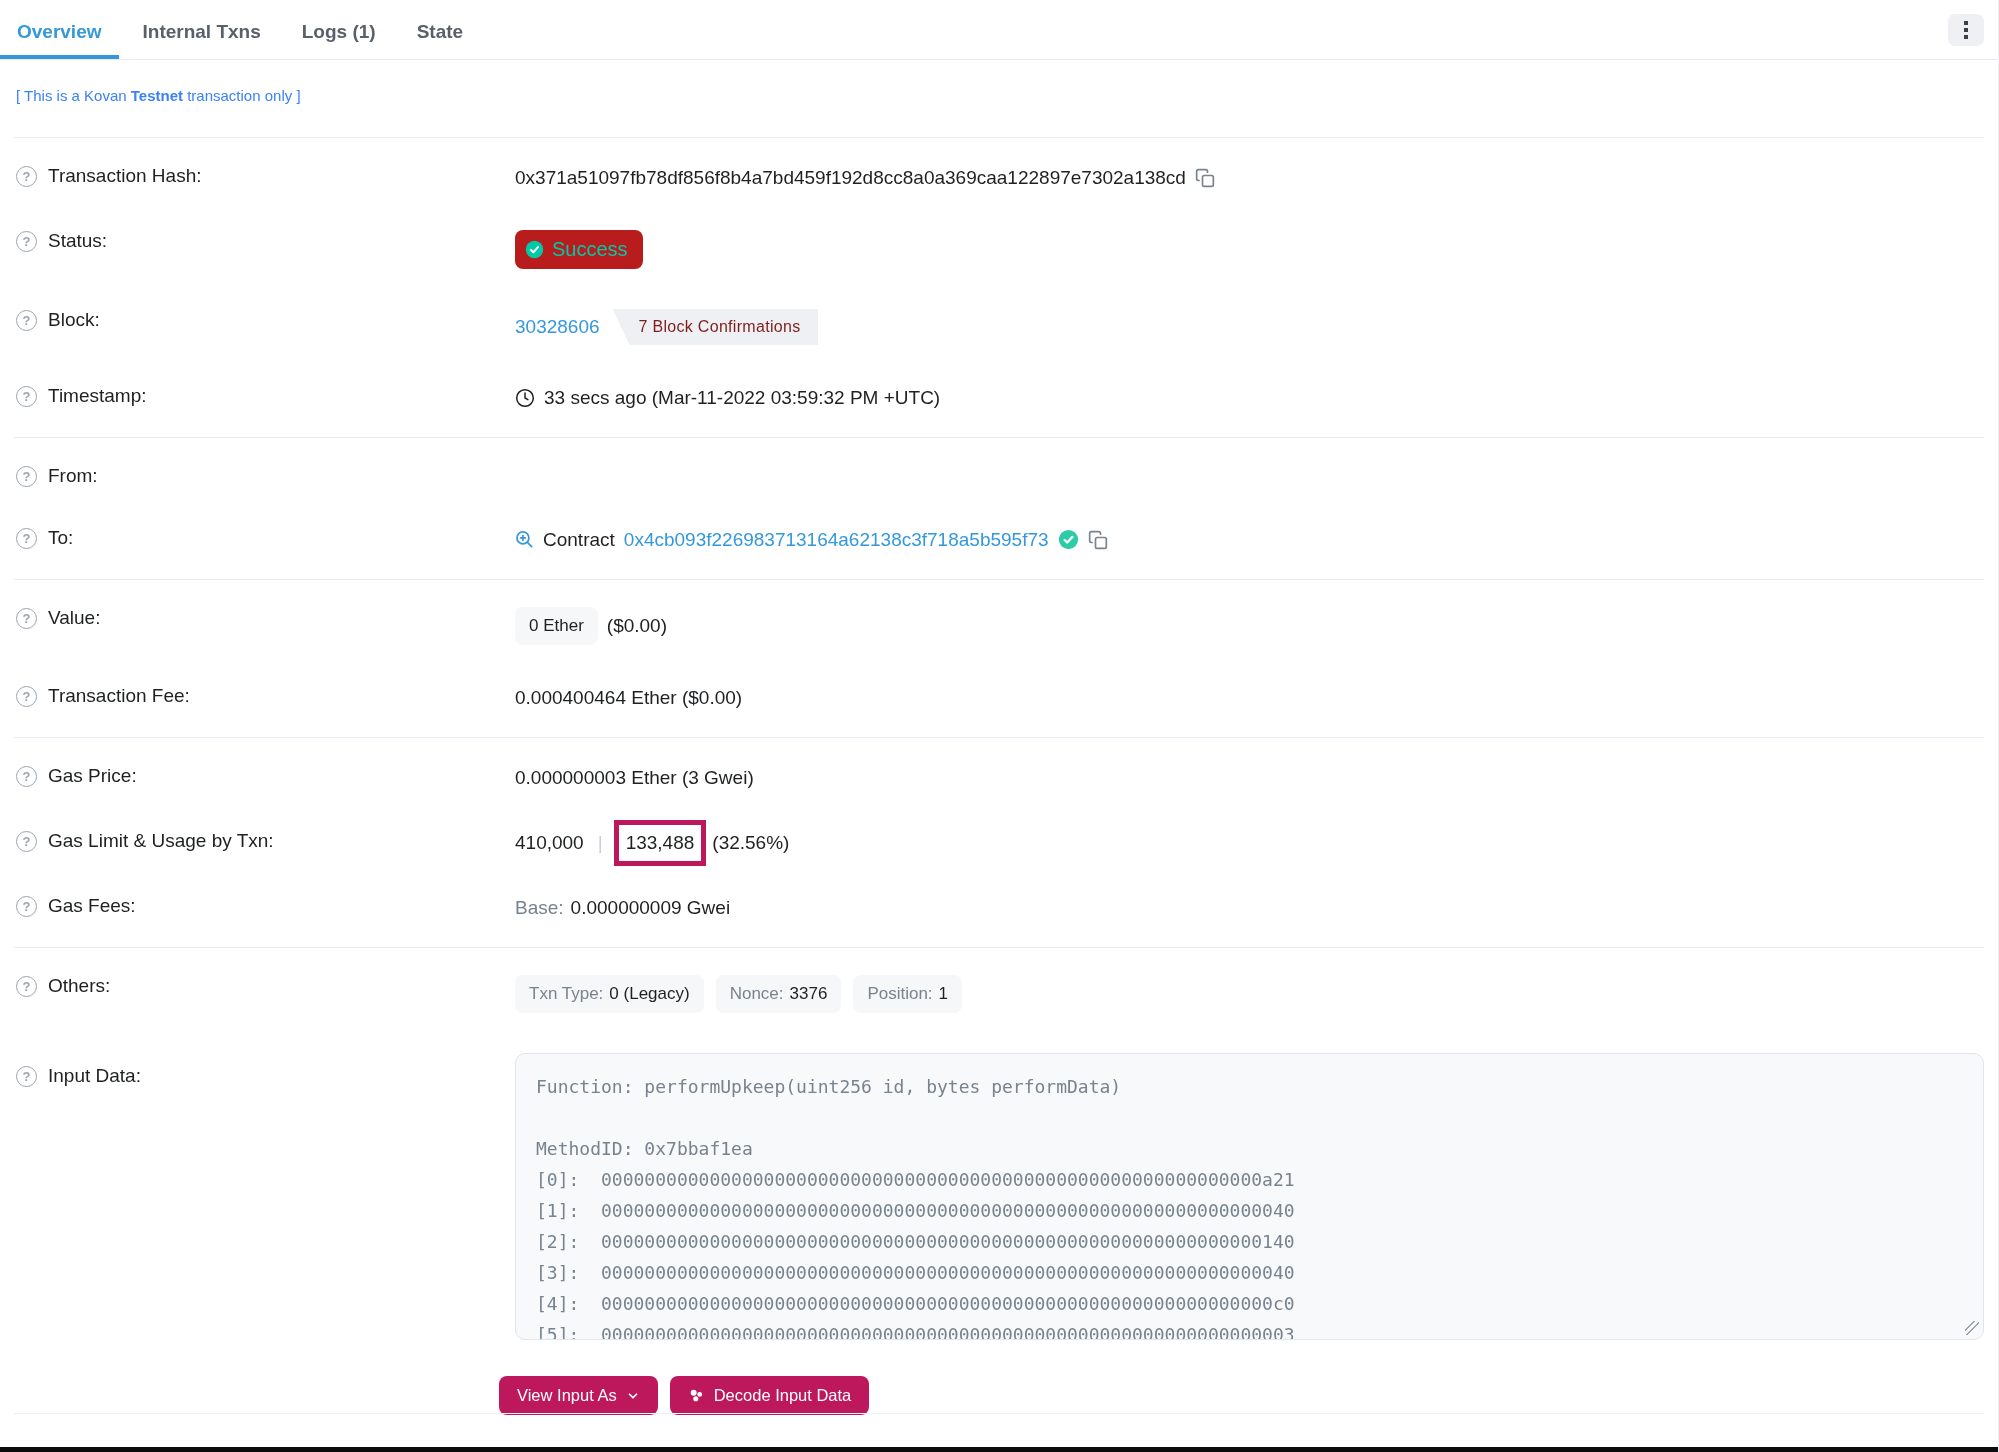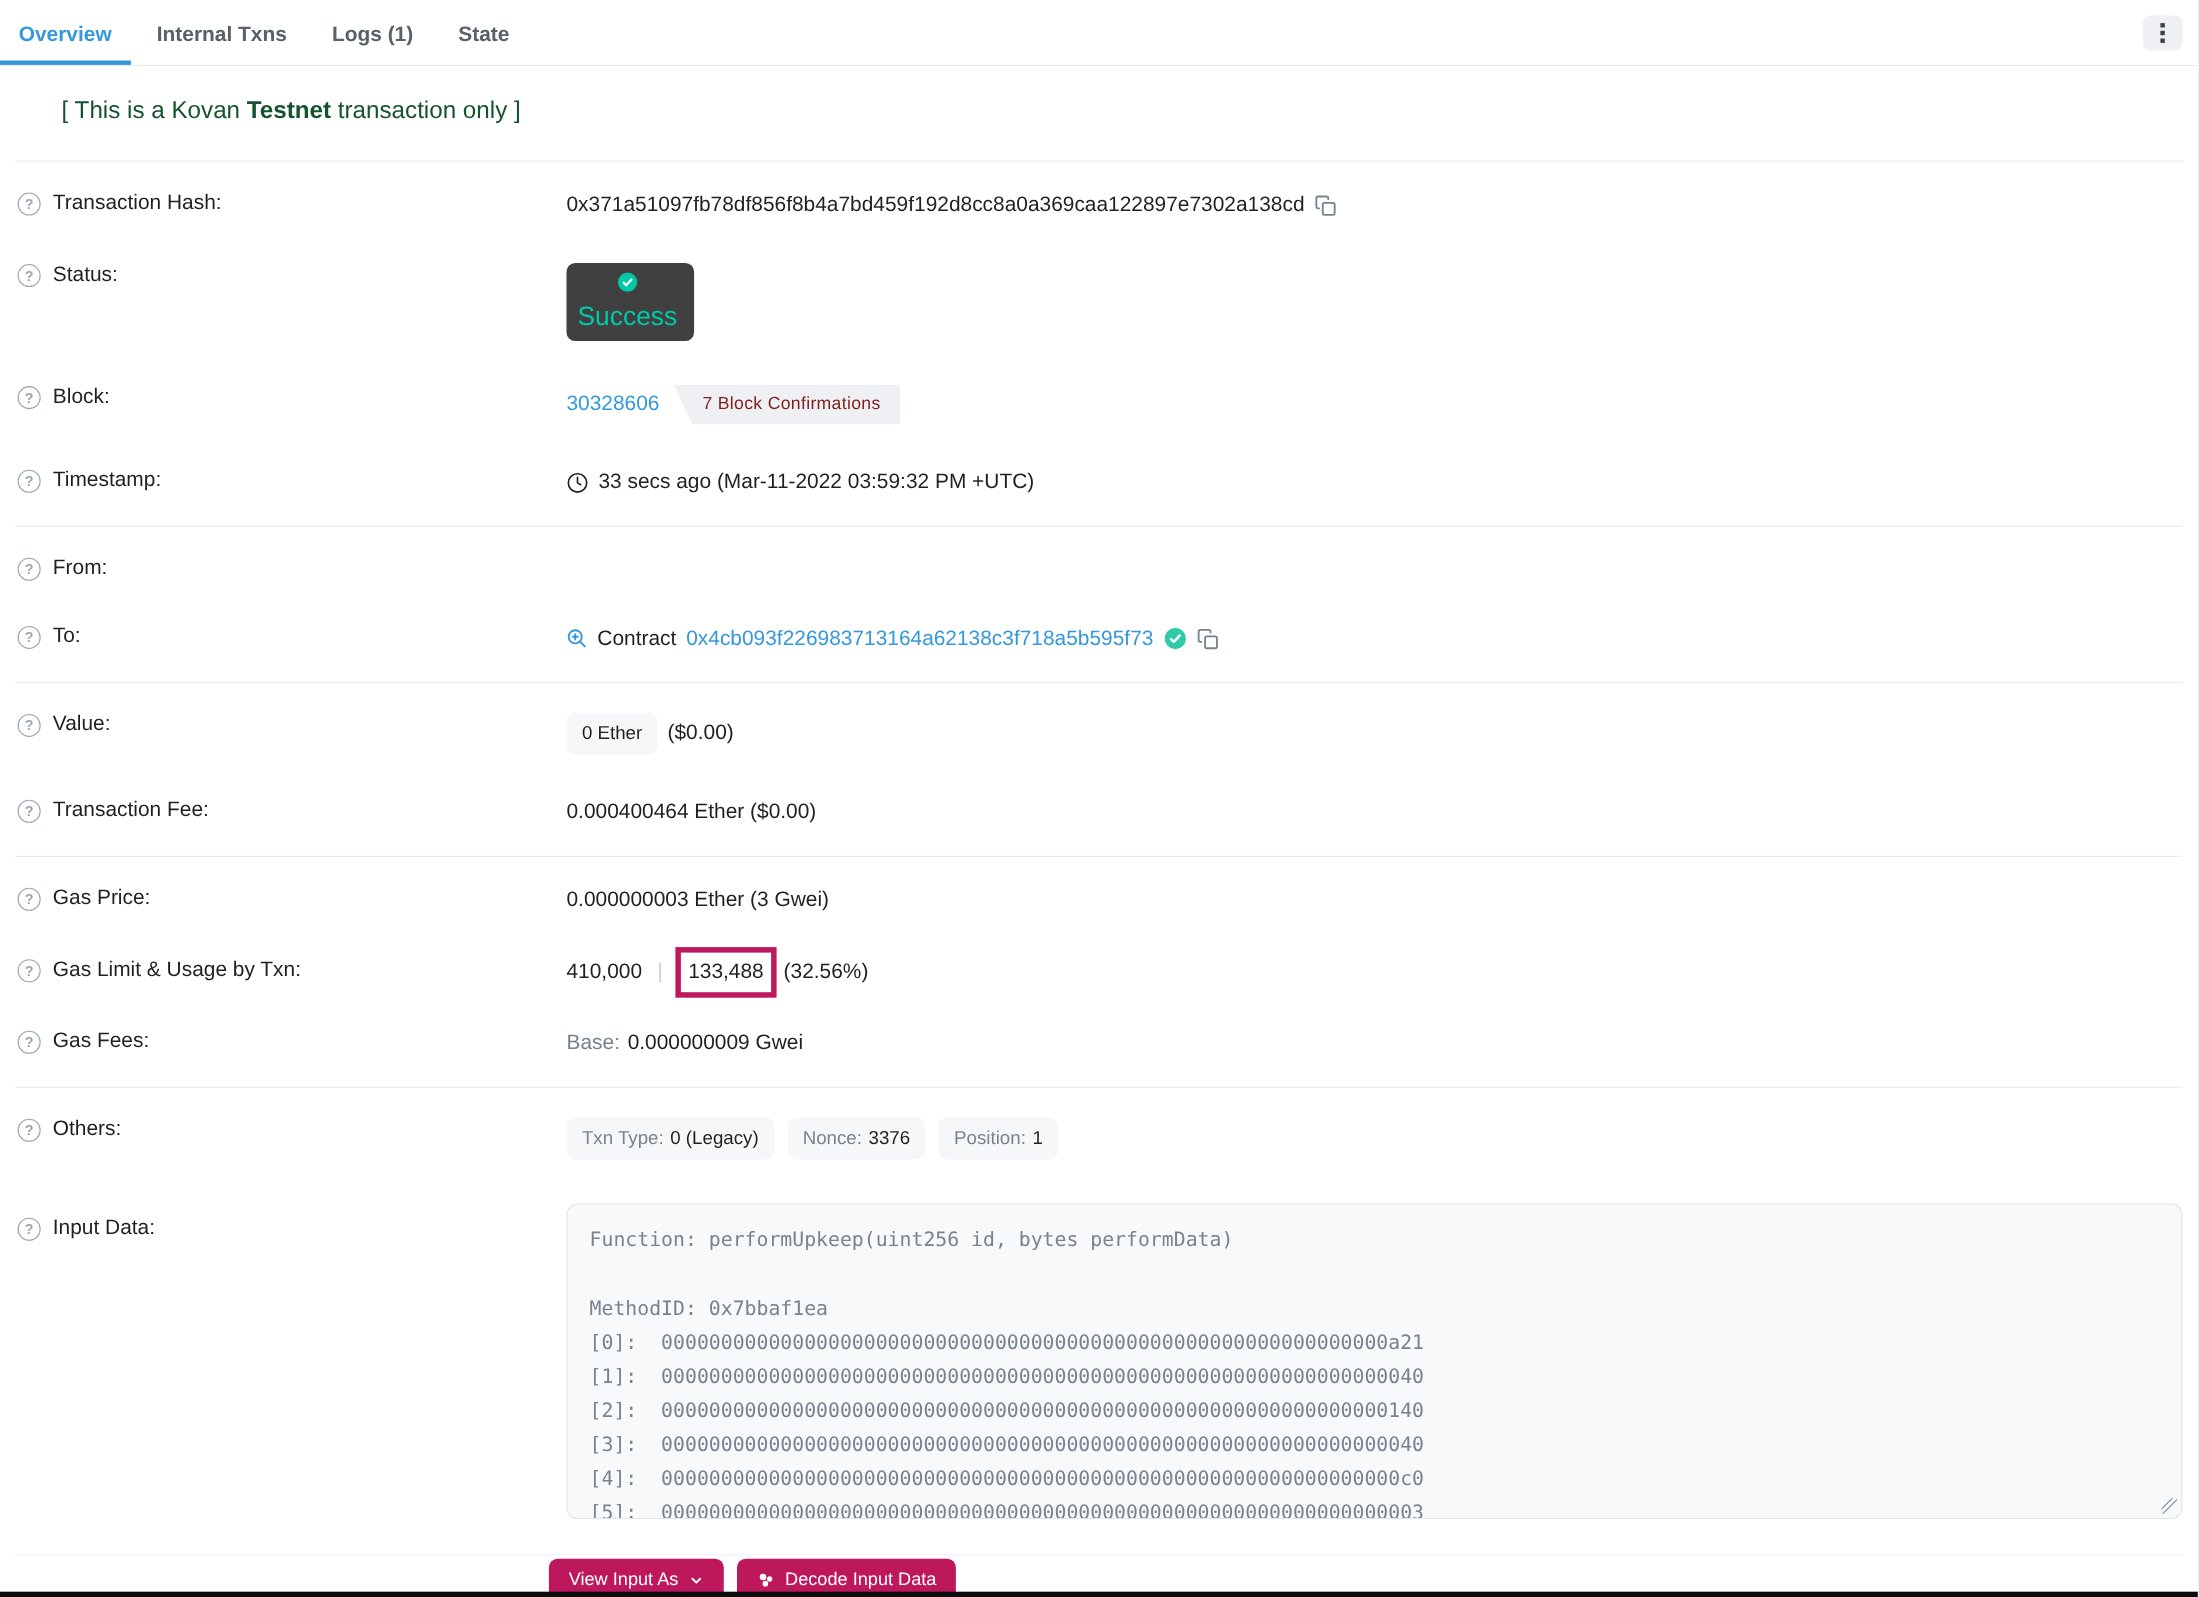--- a/index.html
+++ b/index.html
@@ -49,24 +49,23 @@
     border-radius: 7px;
     display: flex; flex-direction: column;
     align-items: center; justify-content: center;
     gap: 3px;
     cursor: pointer;
   }
   .menu-btn i { width: 4px; height: 4px; background: #394049; display:block; }
 
   
   .notice {
-    color: #14532d;
-    font-size: 22px;
+    color: #3b82f6;
+    font-size: 15px;
     padding: 27px 16px 33px 16px;
-    margin-left: 40px;
   }
   .notice b { font-weight: 700; }
 
   .divider { border-top: 1px solid #e7eaf3; margin: 0 14px; }
 
   
   .section { padding: 7px 0; }
   .row {
     display: flex;
     align-items: flex-start;
@@ -102,26 +101,25 @@
     gap: 9px;
     min-height: 25px;
   }
   .link { color: #3498db; text-decoration: none; cursor: pointer; }
   .icon-btn { background:none; border:none; cursor:pointer; display:inline-flex; align-items:center; color:#77838f; padding:0; }
   svg { display:block; }
 
   
   .badge-success {
     display: inline-flex; align-items: center; gap: 8px;
-    background: #404040;
+    background: #b91c1c;
     color: #00c9a7;
-    font-size: 24px;
+    font-size: 20px;
     padding: 8px 15px 8px 10px;
     border-radius: 8px;
-    flex-direction: column;
   }
   .badge-confirm {
     background: #eef0f3;
     color: #7f1d1d;
     font-size: 16px;
     letter-spacing: .3px;
     padding: 9px 18px 9px 26px;
     clip-path: polygon(0 0, 100% 0, 100% 100%, 17px 100%);
     margin-left: 4px;
   }

